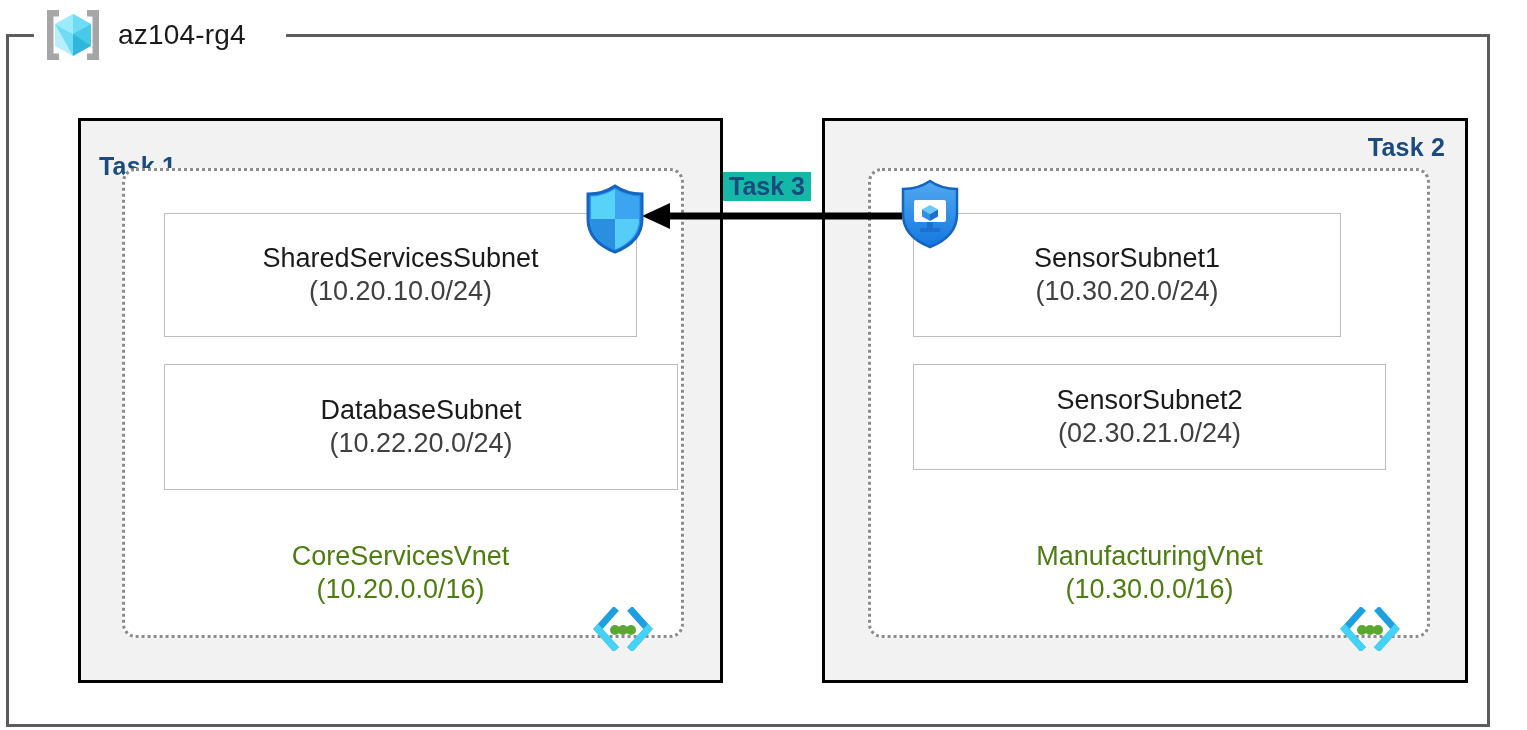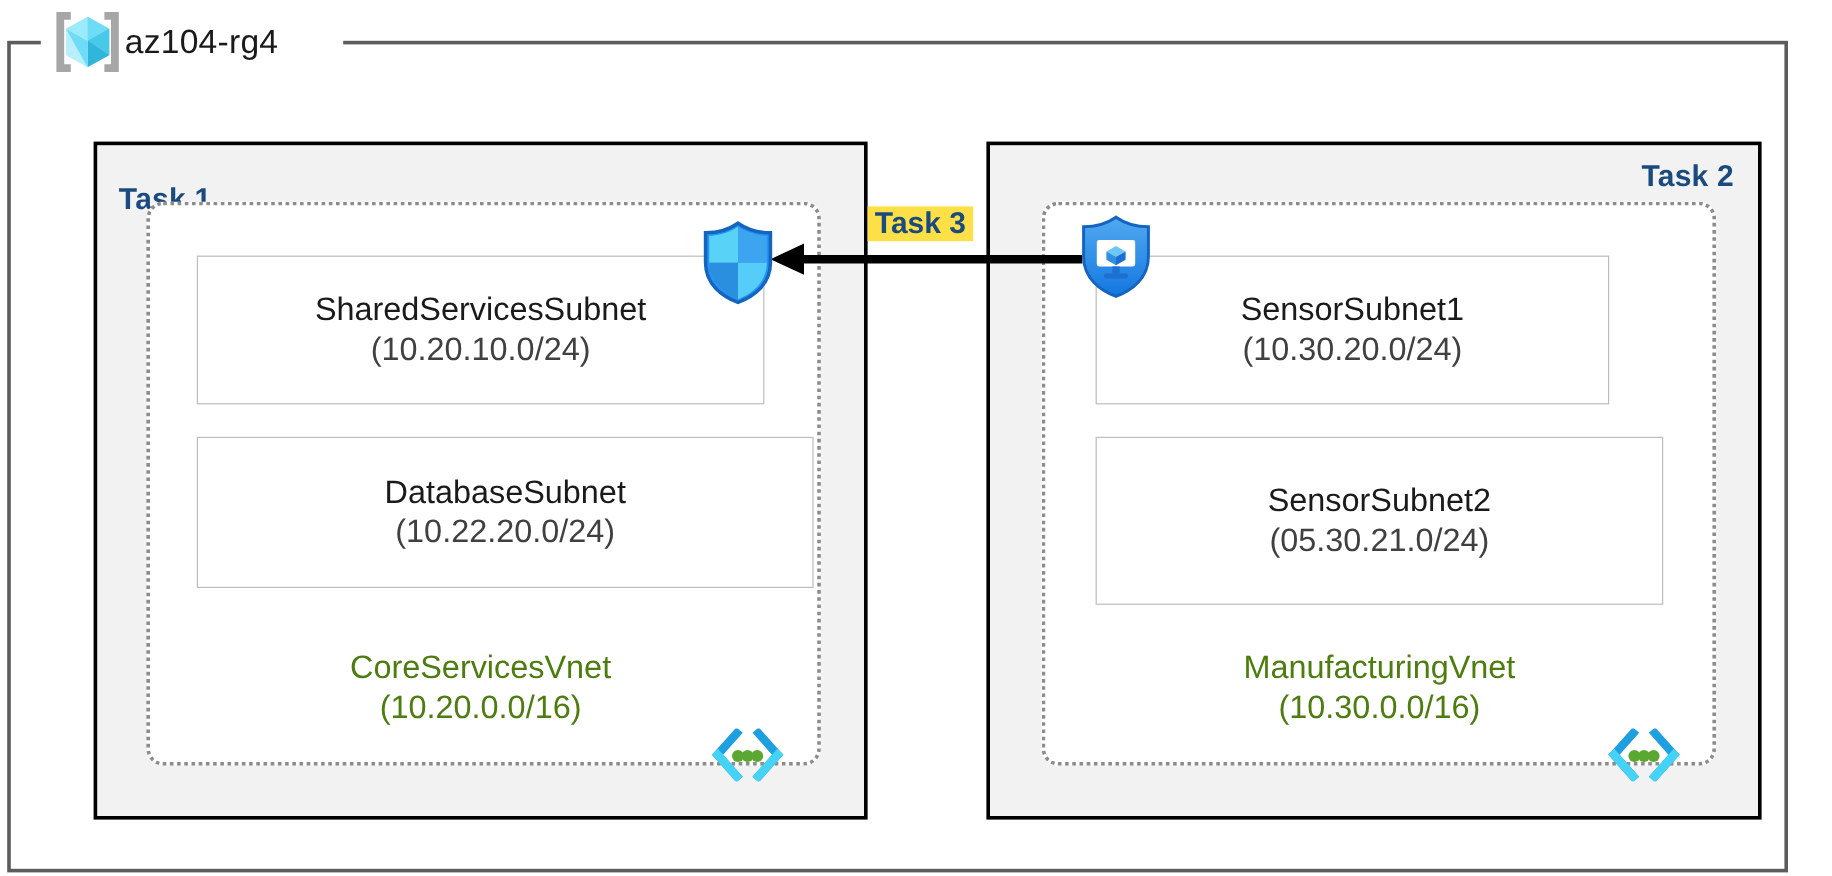--- a/index.html
+++ b/index.html
@@ -40,20 +40,21 @@
     background: #ffffff;
     z-index: 3;
   }
   .rg-header {
     position: absolute;
     left: 42px;
     top: 2px;
     height: 66px;
     display: flex;
     align-items: center;
+    gap: 14px;
     z-index: 4;
   }
   .rg-icon {
     width: 62px;
     height: 60px;
     position: relative;
     flex: 0 0 auto;
   }
   .rg-title {
     font-size: 28px;
@@ -141,21 +142,21 @@
     height: 40px;
     z-index: 6;
   }
   .task3-label {
     position: absolute;
     left: 723px;
     top: 172px;
     font-size: 25px;
     font-weight: bold;
     color: #1b4b7e;
-    background: #fde047;
+    background: #14b8a6;
     padding: 0 6px;
     z-index: 7;
     white-space: nowrap;
   }
 
   
   .shield {
     position: absolute;
     z-index: 8;
   }
@@ -223,23 +224,23 @@
     <span class="task-label right">Task 2</span>
   </div>
 
   <div class="vnet-box" style="left:868px; top:168px; width:562px; height:470px;"></div>
 
   <div class="subnet-box" style="left:913px; top:213px; width:428px; height:124px;">
     <span class="subnet-name">SensorSubnet1</span>
     <span class="subnet-cidr">(10.30.20.0/24)</span>
   </div>
 
-  <div class="subnet-box" style="left:913px; top:364px; width:473px; height:140px;">
+  <div class="subnet-box" style="left:913px; top:364px; width:473px; height:106px;">
     <span class="subnet-name">SensorSubnet2</span>
-    <span class="subnet-cidr">(05.30.21.0/24)</span>
+    <span class="subnet-cidr">(02.30.21.0/24)</span>
   </div>
 
   <div class="vnet-caption" style="left:913px; top:540px; width:473px;">
     <span class="vnet-name">ManufacturingVnet</span>
     <span class="vnet-cidr">(10.30.0.0/16)</span>
   </div>
 
   <span class="vnet-glyph" style="left:1339px; top:607px;">
     <svg viewBox="0 0 62 44" width="62" height="44">
       <path d="M22 4 L6 22 L22 40" stroke="#1e9fe0" stroke-width="7" fill="none" stroke-linecap="square"></path>

